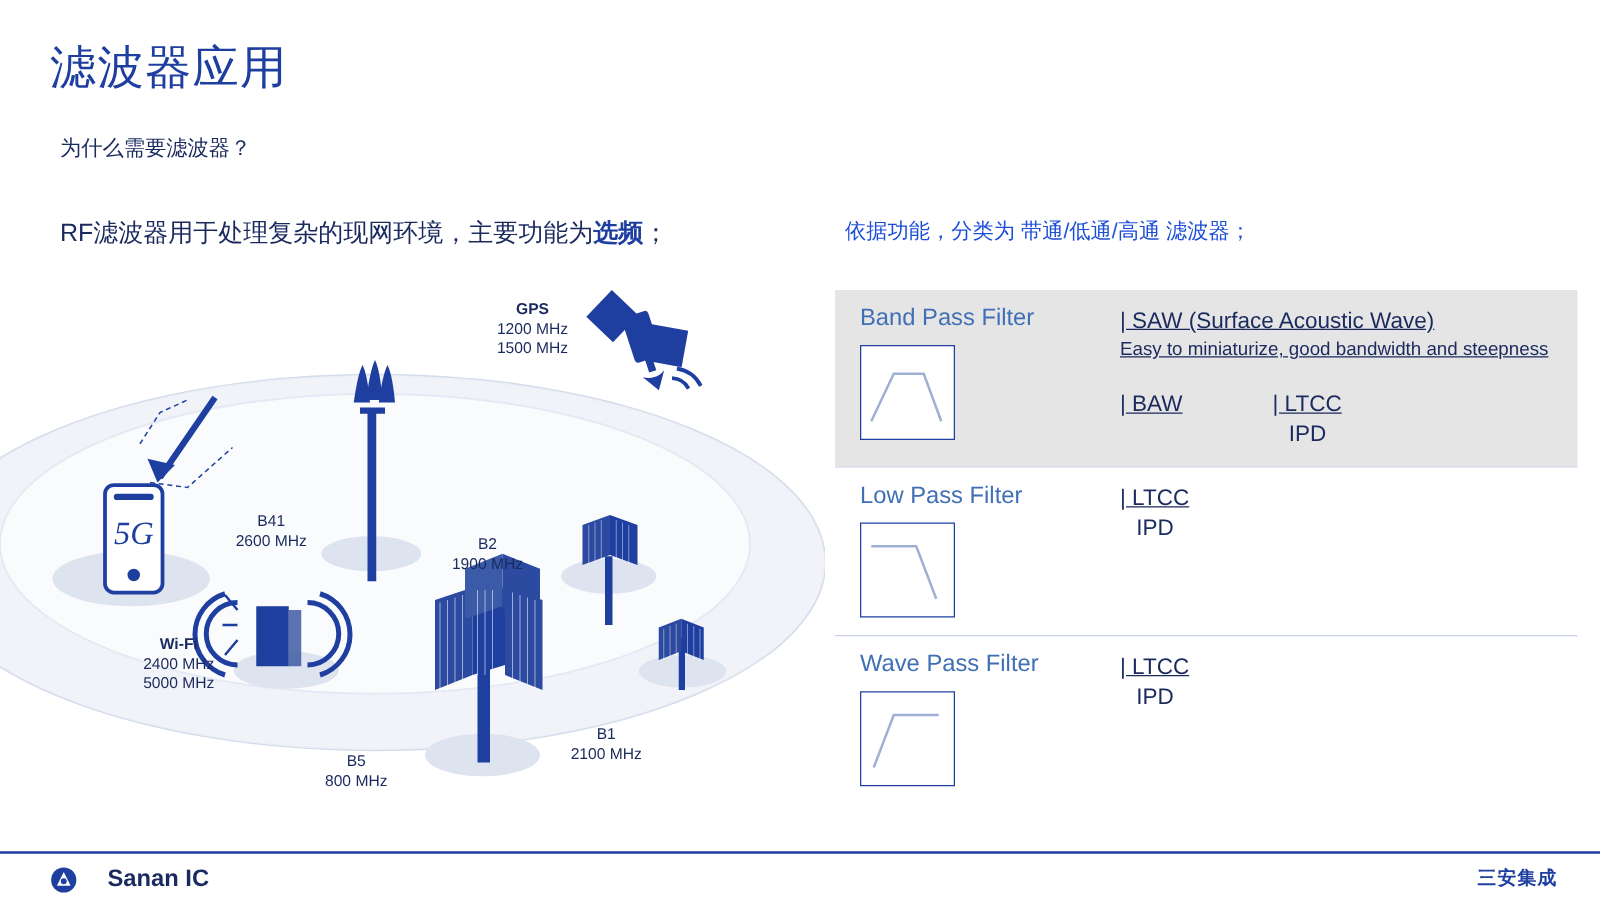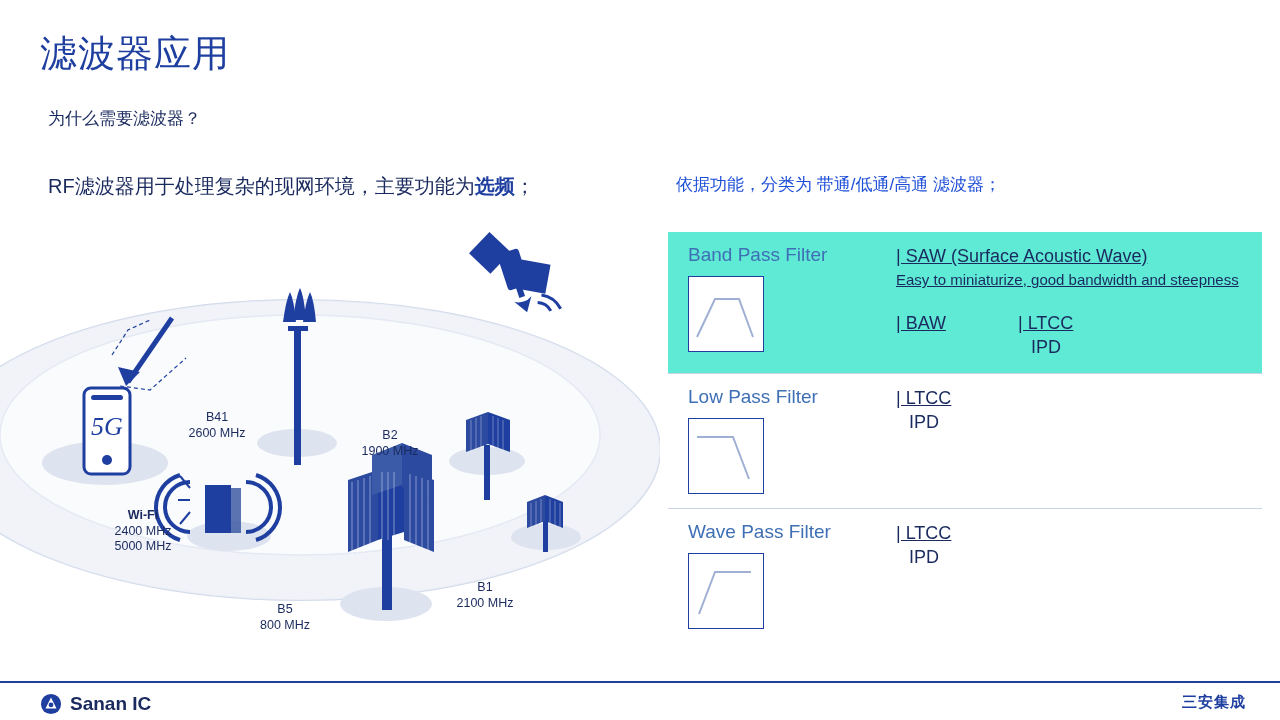--- a/index.html
+++ b/index.html
@@ -30,21 +30,21 @@
   }
   .lead-left .hl{color:#1f3fa0;font-weight:700;}
   .lead-right{
     position:absolute;left:676px;top:173px;
     font-size:17px;color:#1d4ed8;
   }
 
   
   .panel{position:absolute;left:668px;top:232px;width:594px;}
   .row{position:relative;display:flex;}
-  .row.highlight{background:#5eead4;}
+  .row.highlight{background:#e5e5e5;}
   .row-inner{display:flex;width:100%;padding:12px 0 14px 0;}
   .col-left{width:222px;padding-left:20px;box-sizing:border-box;}
   .col-right{flex:1;padding-left:6px;}
   .filter-name{
     font-size:19px;color:#3f6fb5;font-weight:400;margin-bottom:10px;
   }
   .graph-box{
     width:76px;height:76px;border:1.6px solid #1f3fa0;background:#fff;
     box-sizing:border-box;
   }
@@ -60,21 +60,21 @@
   .illus{position:absolute;left:0;top:220px;width:660px;height:460px;}
   .lbl{position:absolute;text-align:center;color:#1a2a5e;font-size:12.5px;line-height:1.25;}
   .lbl b{font-weight:700;}
 
   
   .footer-line{
     position:absolute;left:0;right:0;bottom:37px;height:2px;background:#1f3fa0;
   }
   .brand{
     position:absolute;left:40px;bottom:5px;
-    display:flex;align-items:center;gap:8px;
+    display:flex;align-items:center;gap:24px;
     font-size:19px;font-weight:700;color:#1a2a5e;
   }
   .brand-cn{
     position:absolute;right:34px;bottom:8px;
     font-size:15px;font-weight:700;color:#1f3fa0;letter-spacing:1px;
   }
 </style>
 </head>
 <body>
 
@@ -169,20 +169,25 @@
         <path d="M-12 8 l26 -14 l14 26 l-26 14 z" fill="#1f3fa0"></path>
         <path d="M36 30 l26 14 l-14 26 l-26 -14 z" fill="#1f3fa0"></path>
         <rect x="22" y="52" width="6" height="14" fill="#1f3fa0"></rect>
         <path d="M16 68 a16 16 0 0 0 18 0 l-9 14 z" fill="#1f3fa0"></path>
         <path d="M38 76 a16 16 0 0 1 10 12" fill="none" stroke="#1f3fa0" stroke-width="3"></path>
         <path d="M44 70 a26 26 0 0 1 14 19" fill="none" stroke="#1f3fa0" stroke-width="3"></path>
       </g>
     </svg>
 
     
+    <div class="lbl" style="left:378px;top:20px;width:96px;">
+      <b>GPS</b><br>
+      <span>1200 MHz</span><br>
+      <span>1500 MHz</span>
+    </div>
 
     <div class="lbl" style="left:170px;top:190px;width:94px;">
       <span>B41</span><br>
       <span>2600 MHz</span>
     </div>
 
     <div class="lbl" style="left:343px;top:208px;width:94px;">
       <span>B2</span><br>
       <span>1900 MHz</span>
     </div>

